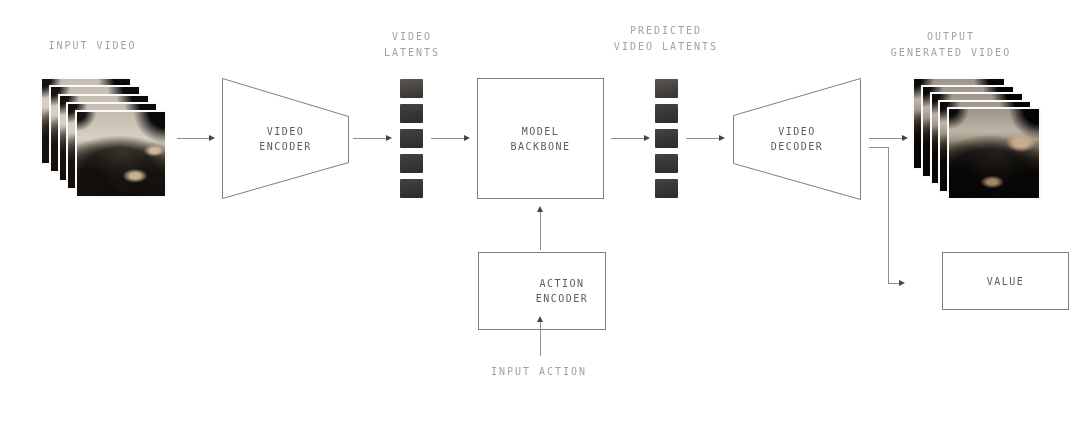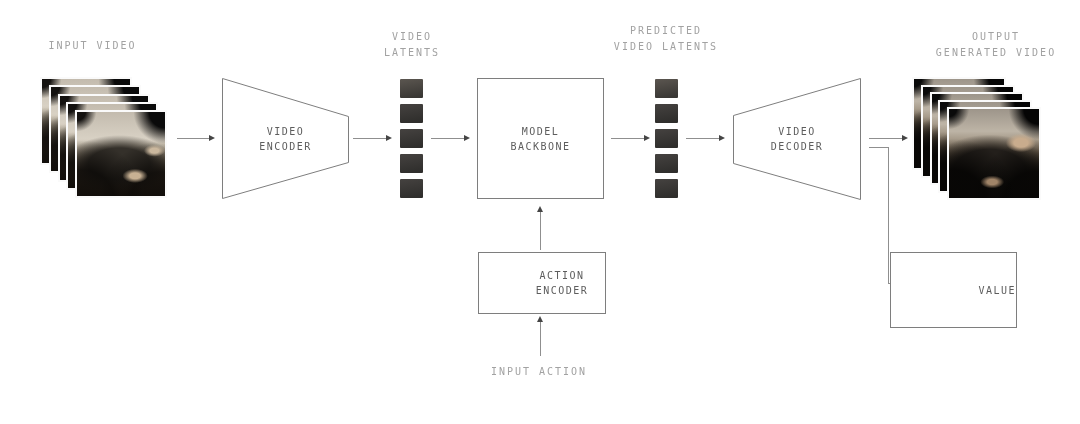--- a/index.html
+++ b/index.html
@@ -133,40 +133,40 @@
   </div>
 
   <div class="hline" style="left:869px;top:138px;width:33px;"></div>
   <div class="ah-r" style="left:902px;top:135px;"></div>
 
   <div class="hline" style="left:869px;top:147px;width:20px;"></div>
   <div class="vline" style="left:888px;top:147px;height:137px;"></div>
   <div class="hline" style="left:888px;top:283px;width:12px;"></div>
   <div class="ah-r" style="left:899px;top:280px;"></div>
 
-  <div class="lbl" style="left:916px;top:29px;width:160px;">
+  <div class="lbl" style="left:871px;top:29px;width:160px;">
     <div>OUTPUT</div>
     <div>GENERATED VIDEO</div>
   </div>
   <div class="stack stack-out" style="left:912px;top:77px;width:129px;height:123px;">
     <div class="frame" style="left:0;top:0;"></div>
     <div class="frame" style="left:9px;top:8px;"></div>
     <div class="frame" style="left:18px;top:15px;"></div>
     <div class="frame" style="left:26px;top:23px;"></div>
     <div class="frame" style="left:35px;top:30px;"></div>
   </div>
 
-  <div class="box" style="left:890px;top:252px;width:127px;height:76px;align-items:flex-end;">
+  <div class="box" style="left:942px;top:252px;width:127px;height:58px;">
     <div class="boxlbl">VALUE</div>
   </div>
 
   <div class="vline" style="left:540px;top:212px;height:38px;"></div>
   <div class="ah-u" style="left:537px;top:206px;"></div>
 
-  <div class="box" style="left:478px;top:252px;width:128px;height:62px;padding-left:40px;">
+  <div class="box" style="left:478px;top:252px;width:128px;height:78px;padding-left:40px;">
     <div class="boxlbl">
       <div>ACTION</div>
       <div>ENCODER</div>
     </div>
   </div>
 
   <div class="vline" style="left:540px;top:322px;height:34px;"></div>
   <div class="ah-u" style="left:537px;top:316px;"></div>
 
   <div class="lbl" style="left:459px;top:364px;width:160px;">INPUT ACTION</div>

